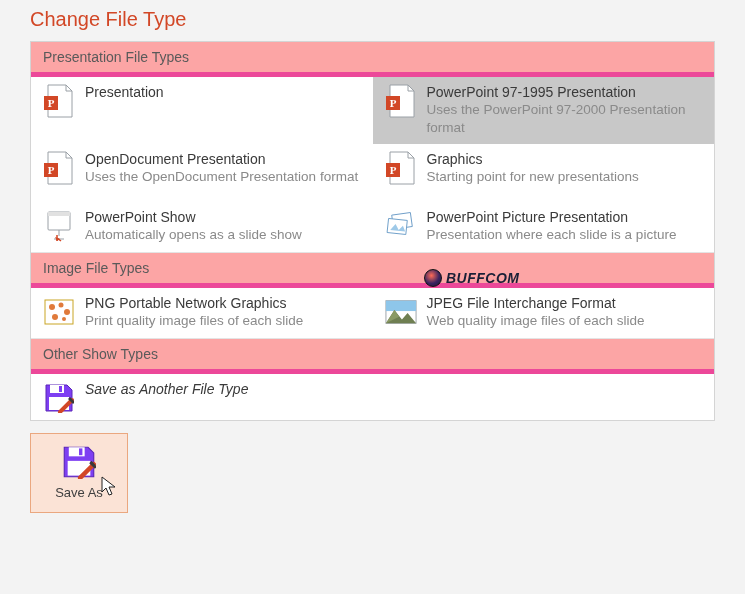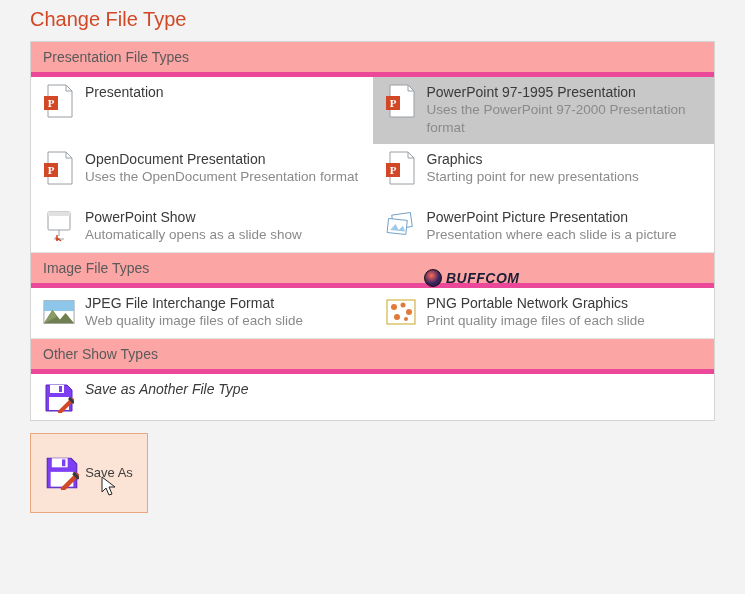--- a/index.html
+++ b/index.html
@@ -65,25 +65,26 @@
     color: #3a3a3a;
     line-height: 1.3;
   }
   .item-desc {
     font-size: 13.5px;
     color: #8a8a8a;
     line-height: 1.35;
   }
   .save-as-btn {
     margin-top: 12px;
-    width: 118px;
+    width: 98px;
     height: 80px;
     background: #fbe3d6;
     border: 1px solid #eaa77f;
     display: flex;
+    flex-direction: column;
     align-items: center;
     justify-content: center;
     gap: 6px;
     cursor: pointer;
     position: relative;
   }
   .save-as-btn .label {
     font-size: 13px;
     color: #404040;
   }
@@ -216,49 +217,49 @@
       </div>
     </div>
 
   </div>
 
   <div class="section-header with-top-border">Image File Types</div>
   <div class="grid">
 
     <div class="item small">
       <div class="icon-box">
-        <svg width="34" height="28" viewBox="0 0 34 28">
-          <rect x="1" y="2" width="32" height="24" fill="#fff" stroke="#9aa0a6"></rect>
-          <rect x="1" y="2" width="32" height="11" fill="#8ec6ea"></rect>
-          <polygon points="1,26 10,12 18,22 24,15 33,26" fill="#6f7f52"></polygon>
-          <polygon points="1,26 10,12 15,19" fill="#8a9a64"></polygon>
-        </svg>
-      </div>
-      <div class="item-text">
-        <div class="item-title">JPEG File Interchange Format</div>
-        <div class="item-desc">Web quality image files of each slide</div>
-      </div>
-    </div>
-
-    <div class="item small">
-      <div class="icon-box">
         <svg width="32" height="30" viewBox="0 0 32 30">
           <rect x="2" y="3" width="28" height="24" fill="#fff" stroke="#c9a524"></rect>
           <g fill="#e07a3b">
             <circle cx="9" cy="10" r="3"></circle>
               <circle cx="18" cy="8" r="2.5"></circle>
             <circle cx="24" cy="15" r="3"></circle>
               <circle cx="12" cy="20" r="3"></circle>
             <circle cx="21" cy="22" r="2"></circle>
           </g>
         </svg>
       </div>
       <div class="item-text">
         <div class="item-title">PNG Portable Network Graphics</div>
         <div class="item-desc">Print quality image files of each slide</div>
+      </div>
+    </div>
+
+    <div class="item small">
+      <div class="icon-box">
+        <svg width="34" height="28" viewBox="0 0 34 28">
+          <rect x="1" y="2" width="32" height="24" fill="#fff" stroke="#9aa0a6"></rect>
+          <rect x="1" y="2" width="32" height="11" fill="#8ec6ea"></rect>
+          <polygon points="1,26 10,12 18,22 24,15 33,26" fill="#6f7f52"></polygon>
+          <polygon points="1,26 10,12 15,19" fill="#8a9a64"></polygon>
+        </svg>
+      </div>
+      <div class="item-text">
+        <div class="item-title">JPEG File Interchange Format</div>
+        <div class="item-desc">Web quality image files of each slide</div>
       </div>
     </div>
   </div>
 
   <div class="section-header with-top-border">Other Show Types</div>
   <div class="single-col">
     <div class="item small" style="min-height:44px;font-style:italic;">
       <div class="icon-box">
         <svg width="30" height="30" viewBox="0 0 30 30">
           <path d="M2 2 H23 L28 7 V28 H2 Z" fill="#7e3ff2" stroke="#5a27b8"></path>

